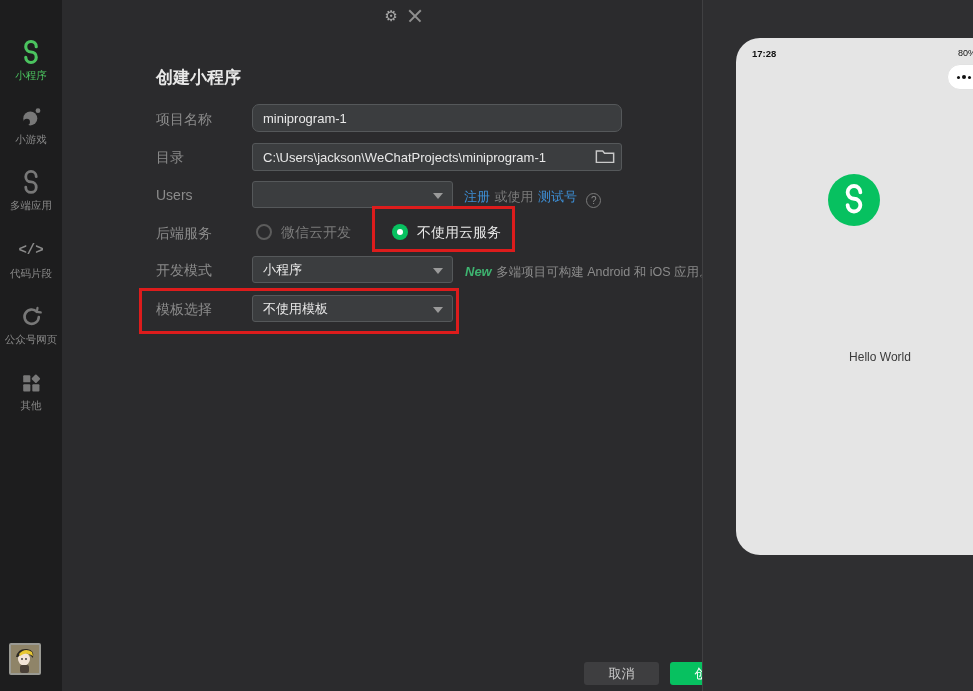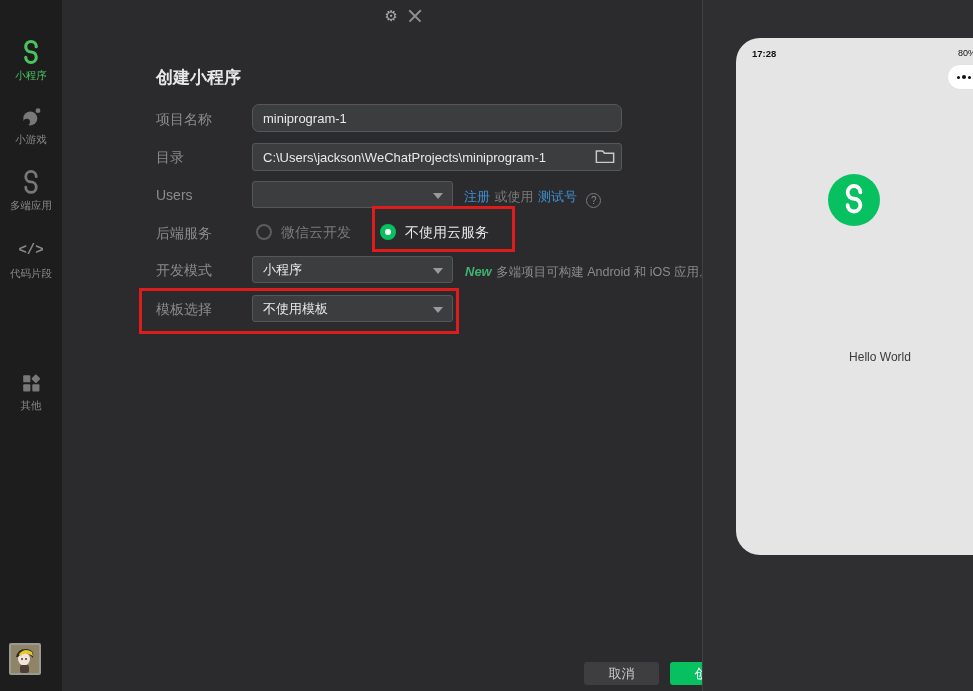--- a/index.html
+++ b/index.html
@@ -127,20 +127,29 @@
       </svg>
     </span>
     <span class="s-label">多端应用</span>
   </div>
 
   <div class="side-item" style="top:236px;">
     <span class="s-icon glyph-code">&lt;/&gt;</span>
     <span class="s-label">代码片段</span>
   </div>
 
+  <div class="side-item" style="top:302px;">
+    <span class="s-icon">
+      <svg width="26" height="26" viewBox="0 0 40 40" fill="none" stroke="#787878" stroke-width="4" stroke-linecap="round">
+        <path d="M29 12a11 11 0 1 0 3 8"></path>
+        <path d="M29 12l1-6M29 12l6 1" stroke-width="3.4"></path>
+      </svg>
+    </span>
+    <span class="s-label">公众号网页</span>
+  </div>
 
   <div class="side-item" style="top:368px;">
     <span class="s-icon">
       <svg width="26" height="26" viewBox="0 0 40 40" fill="#787878">
         <rect x="8" y="8" width="11" height="11" rx="1.5"></rect>
         <rect x="8" y="22" width="11" height="11" rx="1.5"></rect>
         <rect x="22" y="22" width="11" height="11" rx="1.5"></rect>
         <rect x="22.5" y="8.5" width="10" height="10" rx="1.5" transform="rotate(45 27.5 13.5)"></rect>
       </svg>
     </span>
@@ -189,21 +198,21 @@
     <a class="link">注册</a>
     <span class="dim">或使用</span>
     <a class="link">测试号</a>
     <span class="q-circle">?</span>
   </div>
 
   <label class="form-label" style="top:225px;">后端服务</label>
   <div style="position:absolute; left:194px; top:223px; white-space:nowrap;">
     <span class="radio off"></span><span class="dim" style="font-size:14px;">微信云开发</span>
   </div>
-  <div style="position:absolute; left:318px; top:223px; white-space:nowrap;">
+  <div style="position:absolute; left:330px; top:223px; white-space:nowrap;">
     <span class="radio on"></span><span style="font-size:14px; color:#e8e8e8;">不使用云服务</span>
   </div>
   <div class="red-box" style="left:310px; top:206px; width:143px; height:46px;"></div>
 
   <label class="form-label" style="top:262px;">开发模式</label>
   <div class="dropdown" style="top:256px;">
     <span>小程序</span>
     <i class="dd-arrow"></i>
   </div>
   <div style="position:absolute; left:403px; top:262px; white-space:nowrap;">

